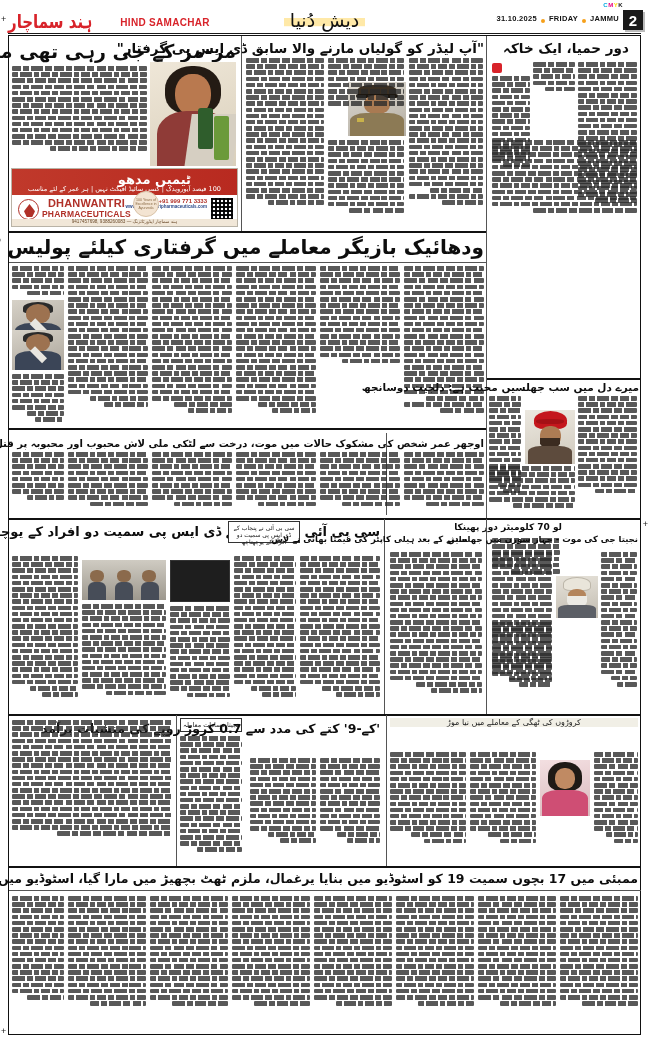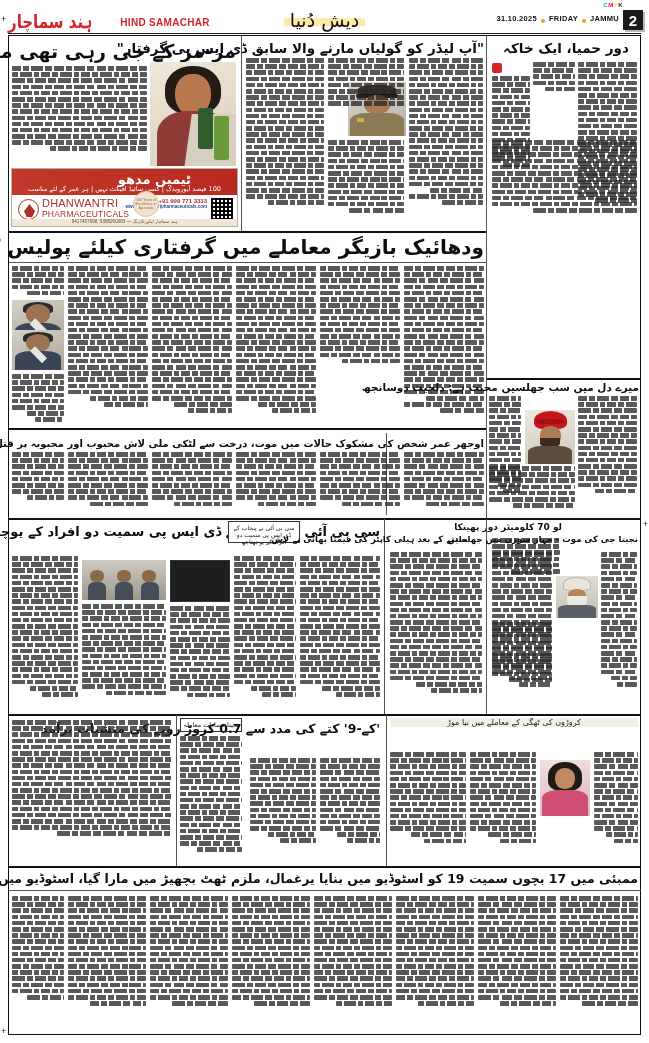--- a/index.html
+++ b/index.html
@@ -202,22 +202,22 @@
   .ad-logo {
     position:absolute; left:6px; top:30px; width:21px; height:21px;
     border-radius:50%; background:#fff; border:1.5px solid #b03028;
   }
   .ad-logo:before {
     content:""; position:absolute; left:5px; top:4px; width:11px; height:13px;
     background:#b03028; clip-path: polygon(50% 0,100% 55%,75% 100%,25% 100%,0 55%);
   }
   .ad-co {
     position:absolute; left:30px; top:29px;
-    font-family:"Liberation Sans",sans-serif; font-weight:normal;
-    color:#b03028; font-size:11px; line-height:1.05; letter-spacing:.2px;
+    font-family:"Liberation Sans",sans-serif; font-weight:bold;
+    color:#b03028; font-size:11px; line-height:1.05; letter-spacing:.2px;text-align:center;
   }
   .ad-co small { display:block; font-size:8.5px; letter-spacing:.2px; }
   .ad-tag {
     position:absolute; left:32px; top:50px; font-size:5.5px; direction:rtl;
     color:#333; font-family:"DejaVu Sans",sans-serif;
   }
   .ad-phone {
     position:absolute; right:30px; top:29px; text-align:right;
     font-family:"Liberation Sans",sans-serif; font-size:6px; color:#b03028; font-weight:bold;
   }

